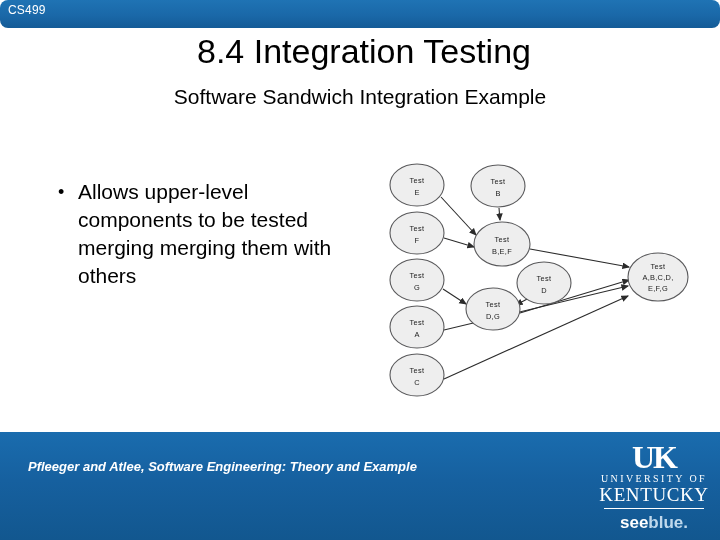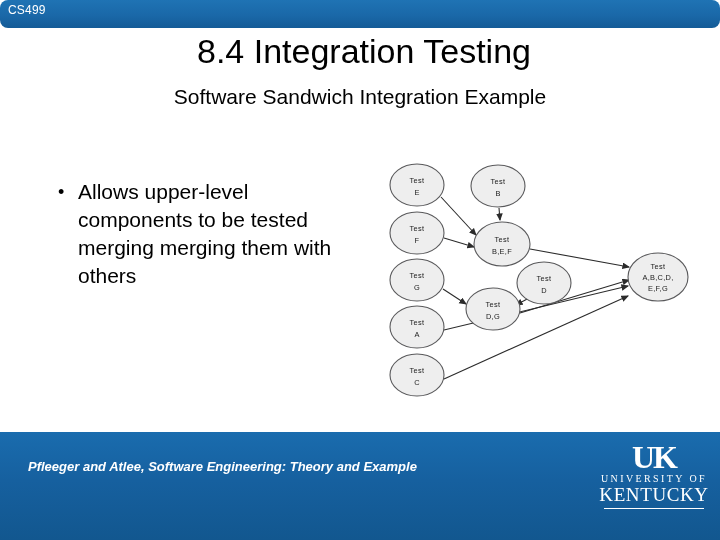--- a/index.html
+++ b/index.html
@@ -276,13 +276,16 @@
 </div>
 
 <div id="footer-band"></div>
 <div id="footer-credit">Pfleeger and Atlee, Software Engineering: Theory and Example</div>
 
 <div id="uk-logo">
   <div id="uk-monogram">UK</div>
   <div id="uk-university-of">UNIVERSITY OF</div>
   <div id="uk-kentucky">KENTUCKY</div>
   <div id="uk-rule"></div>
+  <div id="uk-tagline">
+    <span class="see">see</span><span class="blue">blue.</span>
+  </div>
 </div>
 
 </body></html>

